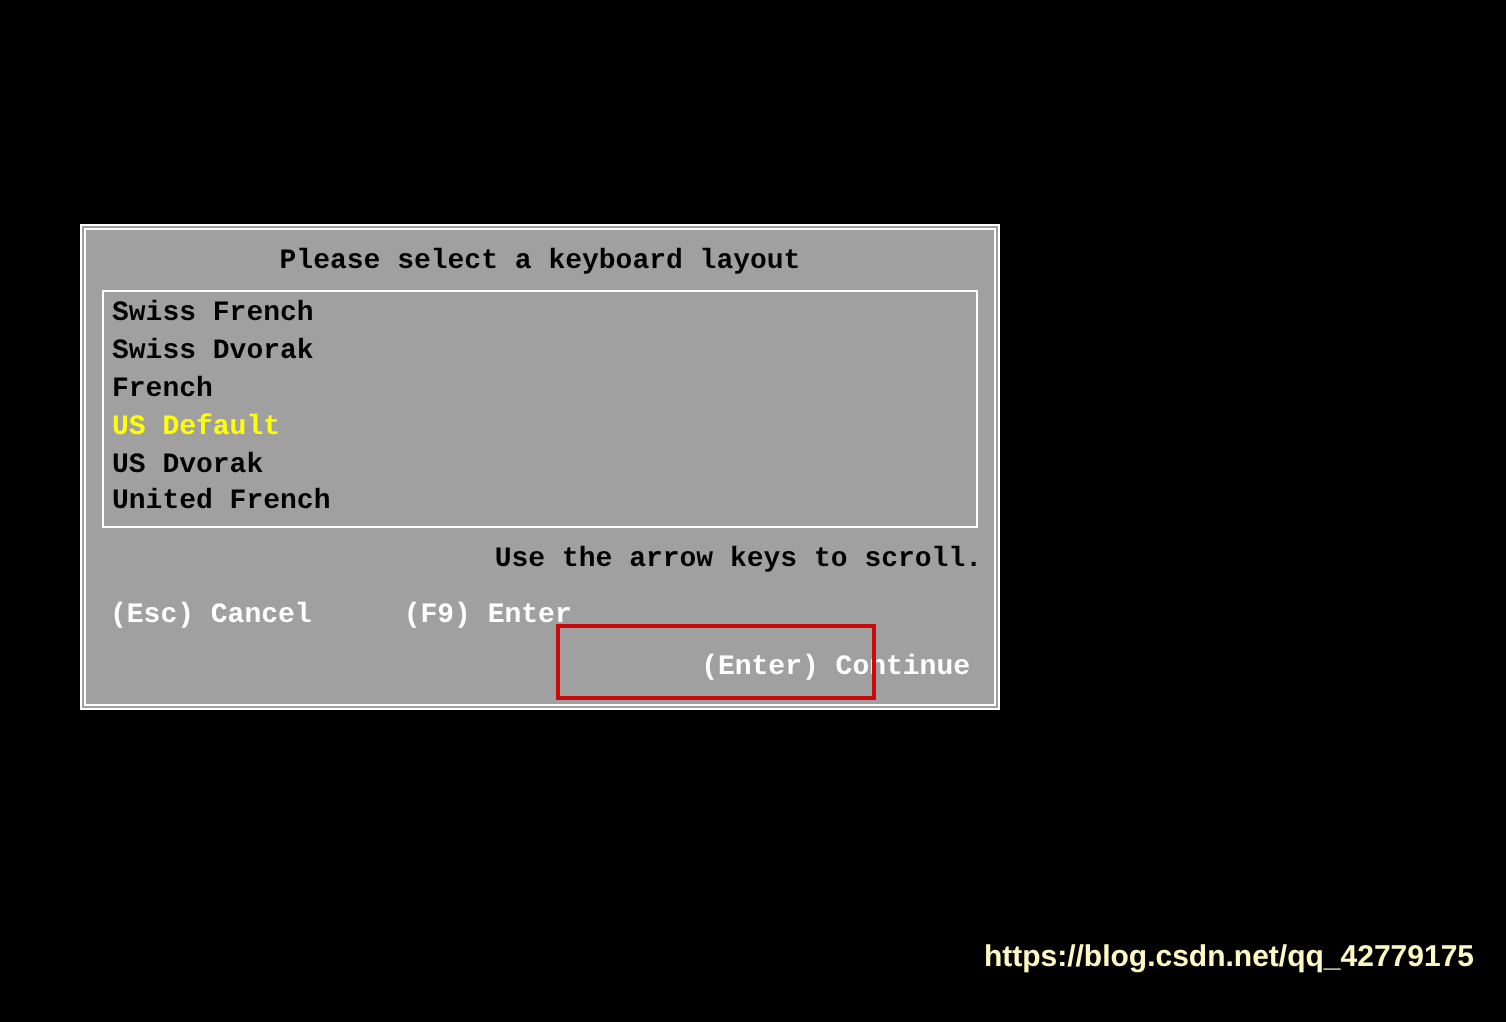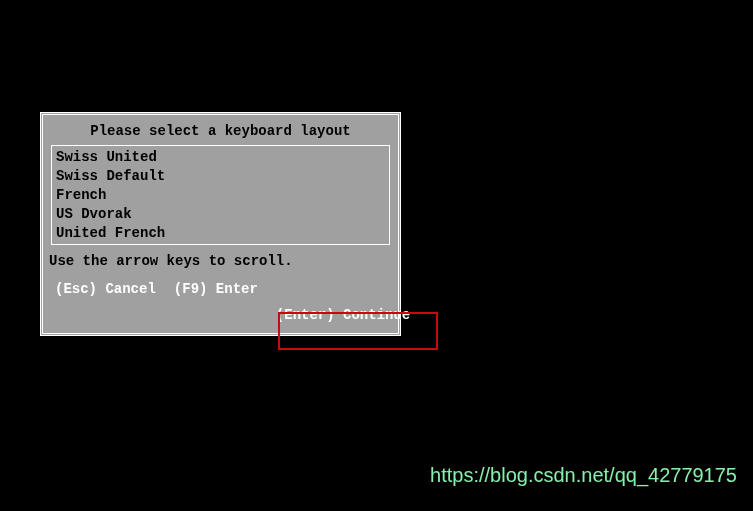--- a/index.html
+++ b/index.html
@@ -14,21 +14,21 @@
       font-family: "Courier New", monospace;
       font-size: 14px;
       font-weight: bold;
       position: relative;
       overflow: hidden;
     }
     .dialog {
       position: absolute;
       left: 40px;
       top: 112px;
-      width: 361px;
+      width: 460px;
       background: #a0a0a0;
       border: 3px double #ffffff;
       padding: 4px 6px 8px 6px;
     }
     .title {
       color: #000000;
       text-align: center;
       padding: 4px 0 6px 0;
     }
     .listbox {
@@ -40,28 +40,28 @@
     .list-item {
       color: #000000;
       line-height: 1.35;
       white-space: pre;
     }
     .list-item.selected {
       color: #ffff00;
     }
     .hint {
       color: #000000;
-      text-align: left;
+      text-align: right;
       padding: 8px 0 10px 0;
     }
     .actions {
       display: flex;
       color: #ffffff;
       padding: 2px 6px 2px 6px;
-      gap: 18px;
+      gap: 46px;
     }
     .action {
       white-space: pre;
     }
     .action.continue {
       margin-left: auto;
       margin-top: 26px;
     }
     .highlight-box {
       position: absolute;
@@ -69,35 +69,36 @@
       top: 312px;
       width: 160px;
       height: 38px;
       border: 2px solid #c80a0a;
       pointer-events: none;
     }
     .watermark {
       position: absolute;
       right: 16px;
       bottom: 24px;
-      color: #86efac;
+      color: #fef9c3;
       font-family: Arial, sans-serif;
-      font-size: 20px;
-      font-weight: normal;
+      font-size: 15px;
+      font-weight: bold;
     }
   </style>
 </head>
 <body>
 
 <div class="dialog">
   <div class="title">Please select a keyboard layout</div>
   <div class="listbox">
-    <div class="list-item">Swiss United</div>
-    <div class="list-item">Swiss Default</div>
+    <div class="list-item">Swiss French</div>
+    <div class="list-item">Swiss Dvorak</div>
     <div class="list-item">French</div>
+    <div class="list-item selected">US Default</div>
     <div class="list-item">US Dvorak</div>
     <div class="list-item">United French</div>
   </div>
   <div class="hint">Use the arrow keys to scroll.</div>
   <div class="actions">
     <span class="action">(Esc) Cancel</span>
     <span class="action">(F9) Enter</span>
     <span class="action continue">(Enter) Continue</span>
   </div>
 </div>

